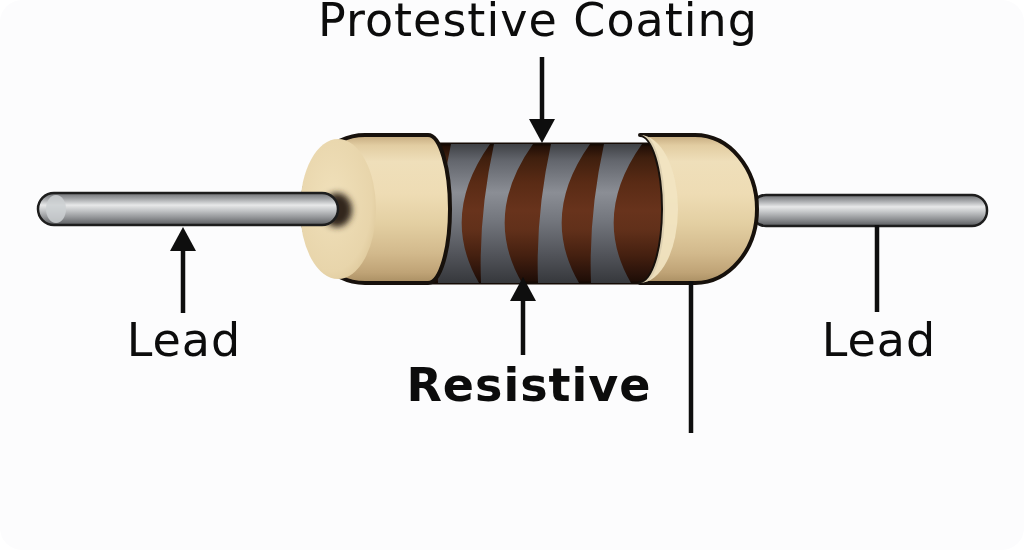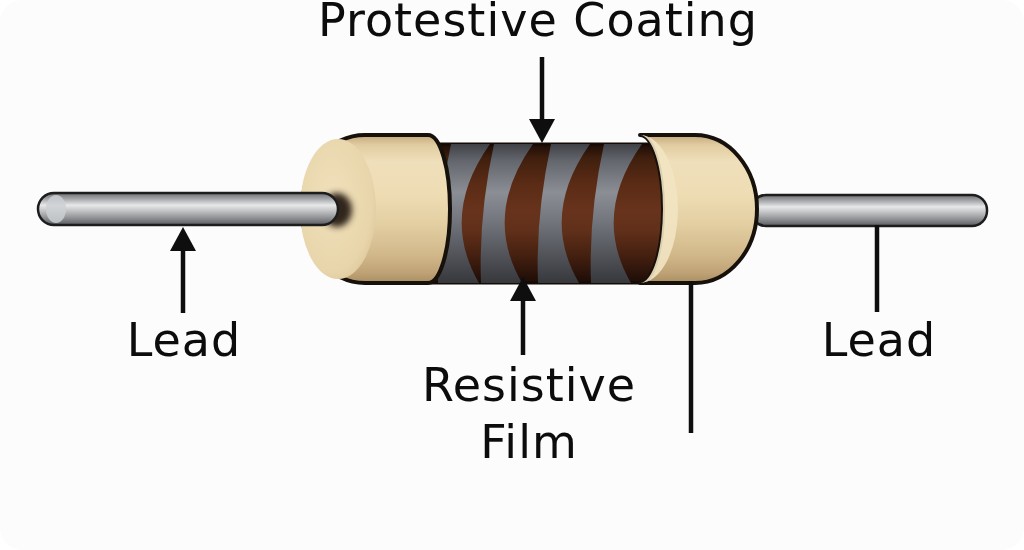--- a/index.html
+++ b/index.html
@@ -120,19 +120,18 @@
       <line x1="877" y1="225" x2="877" y2="312"></line>
     </g>
   </svg>
 
   <div class="label" style="left:538px; top:-8px;">Protestive Coating</div>
 
   <div class="label" style="left:184px; top:312px;">Lead</div>
 
   <div class="label" style="left:879px; top:312px;">Lead</div>
 
-  <div class="label" style="left:529px; top:357px;">
+  <div class="label" style="left:529px; top:357px;font-weight:bold;">
     <div>Resistive</div>
-    <div>Film</div>
   </div>
 
 
 </div>
 
 </body></html>

